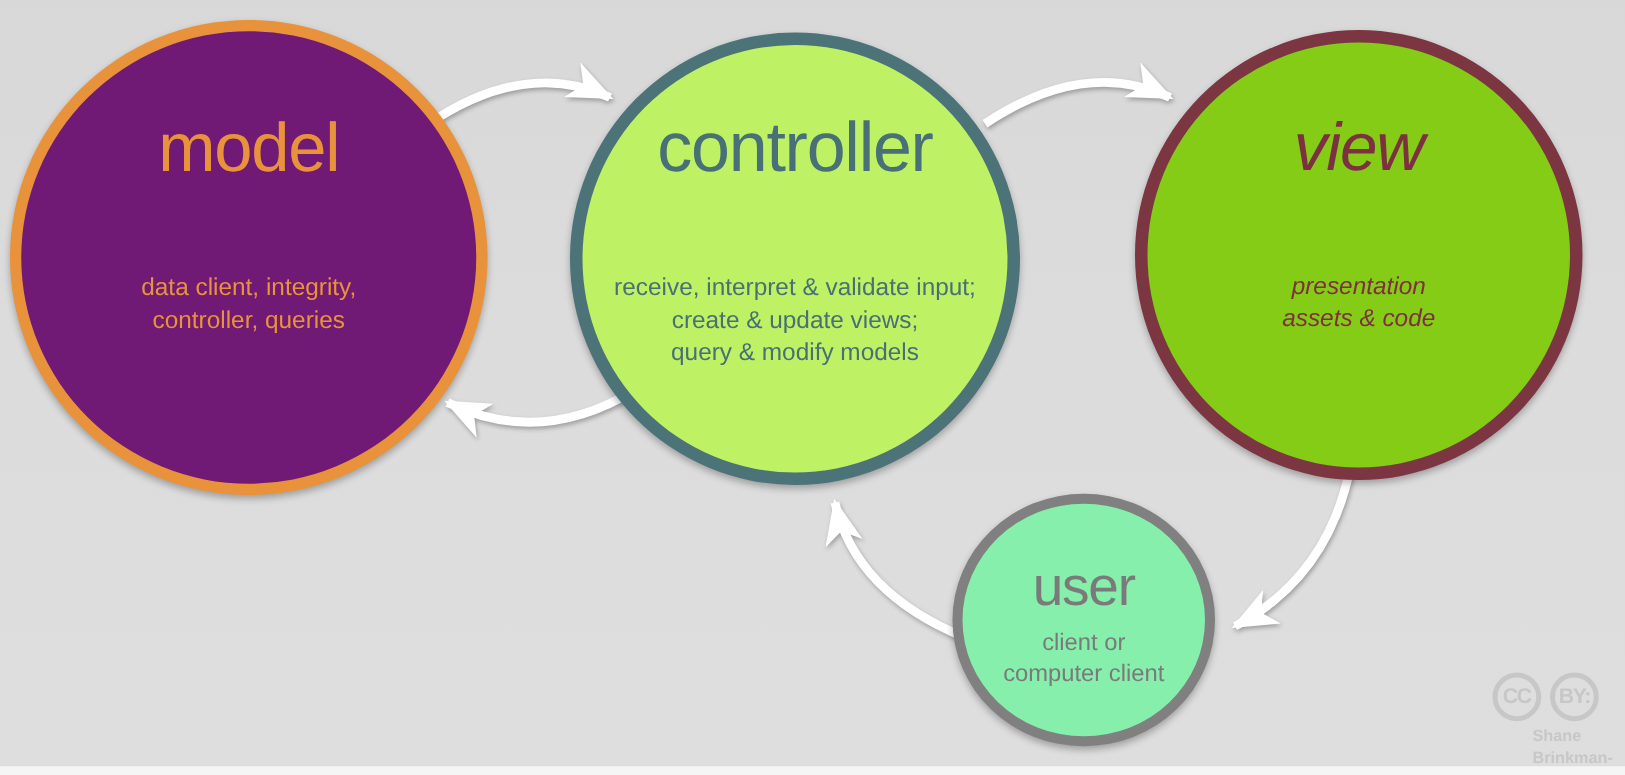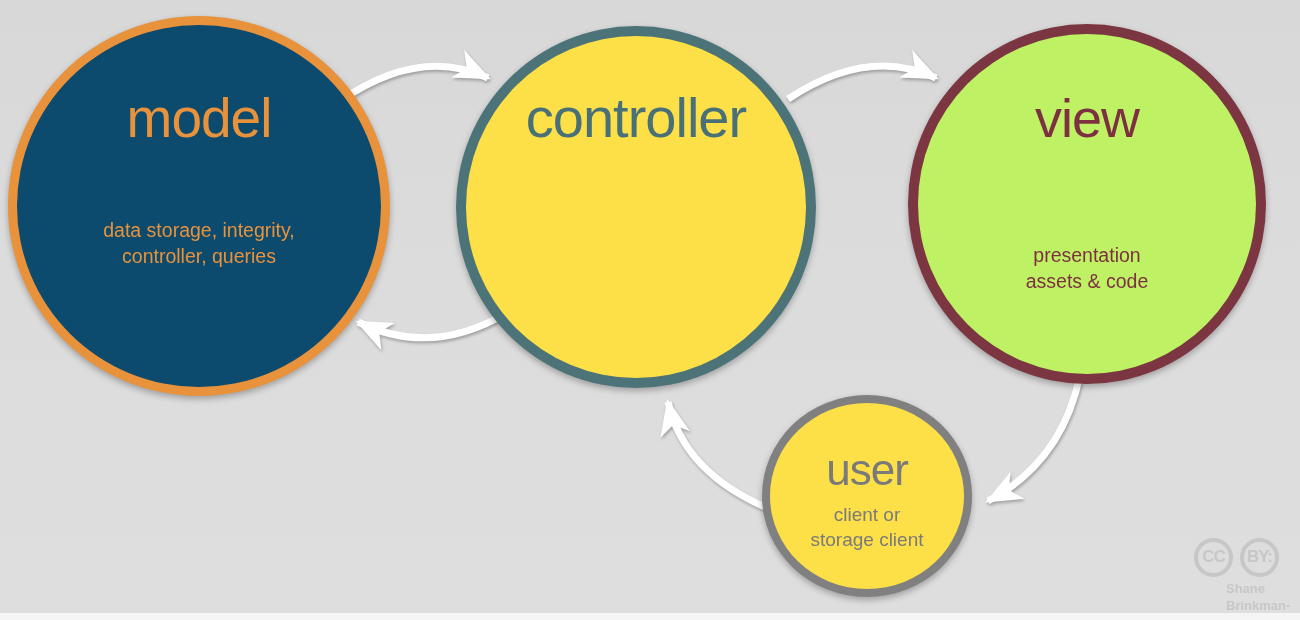--- a/index.html
+++ b/index.html
@@ -55,21 +55,21 @@
     border-width: 10px; border-color: #4c7378; background: #e2f0ee; color: #487076;
   }
   .node.controller .title { top: 54px; font-size: 56px; }
   .node.controller .desc  { top: 181px; }
 
   .node.view {
     left: 908px; top: 24px; width: 358px; height: 360px;
     border-width: 10px; border-color: #7b3642; background: #fae9eb; color: #7d3140;
   }
   .node.view .title { top: 57px; font-size: 54px; }
-  .node.view .desc  { top: 208px; }
+  .node.view .desc  { top: 182px; }
 
   .node.user {
     left: 762px; top: 395px; width: 210px; height: 202px;
     border-width: 8px; border-color: #808080; background: #dbdbdb; color: #7a7a7a;
   }
   .node.user .title { top: 45px; font-size: 44px; }
   .node.user .desc  { top: 99px; font-size: 19px; line-height: 25px; }
 
   
   .credit {
@@ -113,45 +113,50 @@
         <path d="M0,0 L12,5 L0,10 L3.2,5 Z" fill="#ffffff"></path>
       </marker>
     </defs>
     <path class="flow" d="M340,101 Q420,46 488,78" marker-end="url(#ah)"></path>
     <path class="flow" d="M788,99 Q868,46 936,78" marker-end="url(#ah)"></path>
     <path class="flow" d="M508,312 Q432,358 358,322" marker-end="url(#ah)"></path>
     <path class="flow" d="M1080,375 Q1062,462 988,501" marker-end="url(#ah)"></path>
     <path class="flow" d="M772,510 Q684,474 668,402" marker-end="url(#ah)"></path>
   </svg>
 
-  <div class="node model" style="border-color: rgb(232, 146, 60); background: #0c4a6e; color: rgb(232, 146, 60);">
+  <div class="node model" style="border-color: rgb(232, 146, 60); background: #701a75; color: rgb(232, 146, 60);">
     <div class="title">model</div>
     <div class="desc">
-      <div>data storage, integrity,</div>
+      <div>data client, integrity,</div>
       <div>controller, queries</div>
     </div>
   </div>
 
-  <div class="node controller" style="border-color: rgb(76, 115, 120); background: #fde047; color: rgb(72, 112, 118);">
+  <div class="node controller" style="border-color: rgb(76, 115, 120); background: #bef264; color: rgb(72, 112, 118);">
     <div class="title">controller</div>
+    <div class="desc">
+      <div>receive, interpret &amp; validate input;</div>
+      <div>create &amp; update views;</div>
+      <div>query &amp; modify models</div>
+    </div>
   </div>
 
-  <div class="node view" style="border-color: rgb(123, 54, 66); background: #bef264; color: rgb(125, 49, 64);">
+  <div class="node view" style="border-color: rgb(123, 54, 66); background: #84cc16; color: rgb(125, 49, 64); font-style: italic;">
     <div class="title">view</div>
     <div class="desc">
       <div>presentation</div>
       <div>assets &amp; code</div>
     </div>
   </div>
 
-  <div class="node user" style="border-color: rgb(128, 128, 128); background: #fde047; color: rgb(122, 122, 122);">
+  <div class="node user" style="border-color: rgb(128, 128, 128); background: #86efac; color: rgb(122, 122, 122);">
     <div class="title">user</div>
     <div class="desc">
       <div>client or</div>
-      <div>storage client</div>
+      <div>computer client</div>
     </div>
   </div>
 
   <div class="credit">
     <div class="badges">
       <span class="badge">CC</span>
       <span class="badge">BY:</span>
     </div>
     <div class="name first">Shane</div>
     <div class="name">Brinkman-Davis</div>

